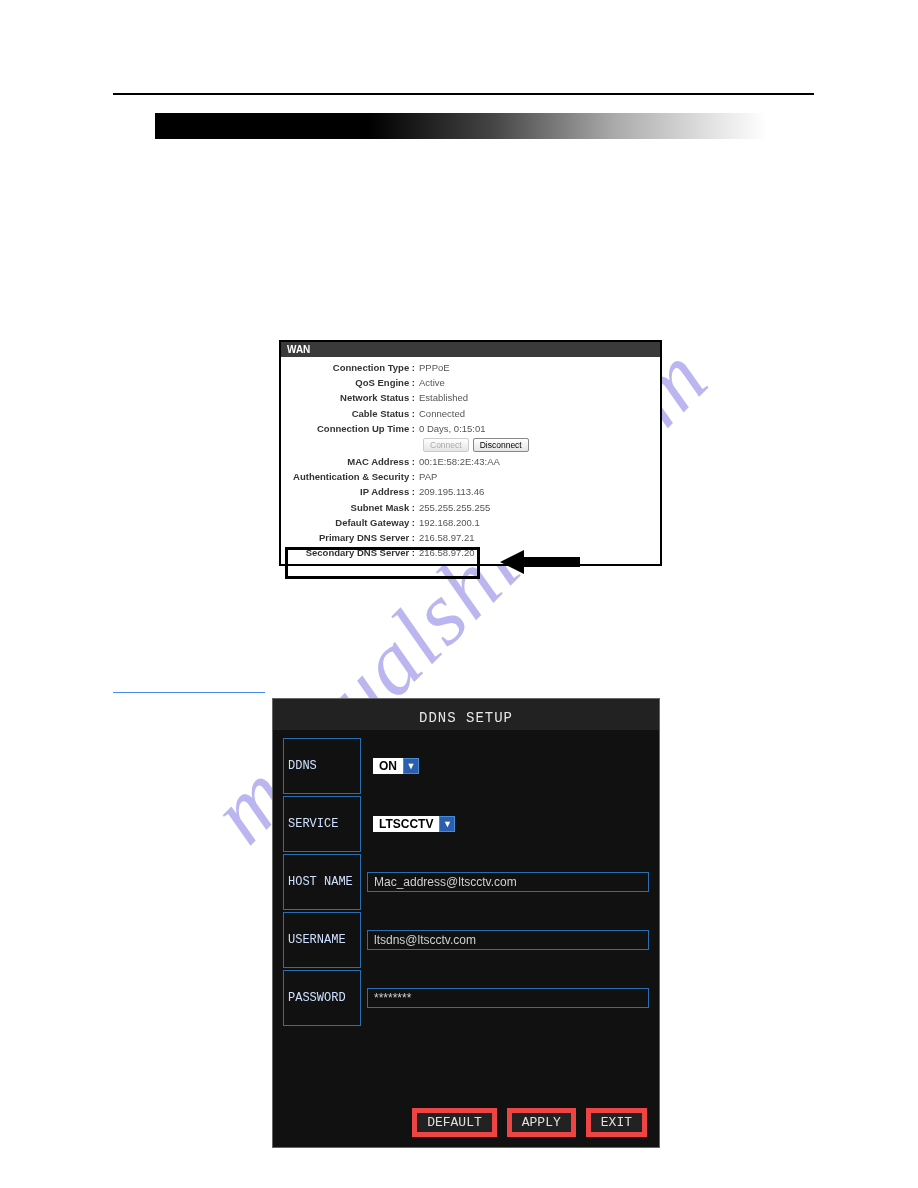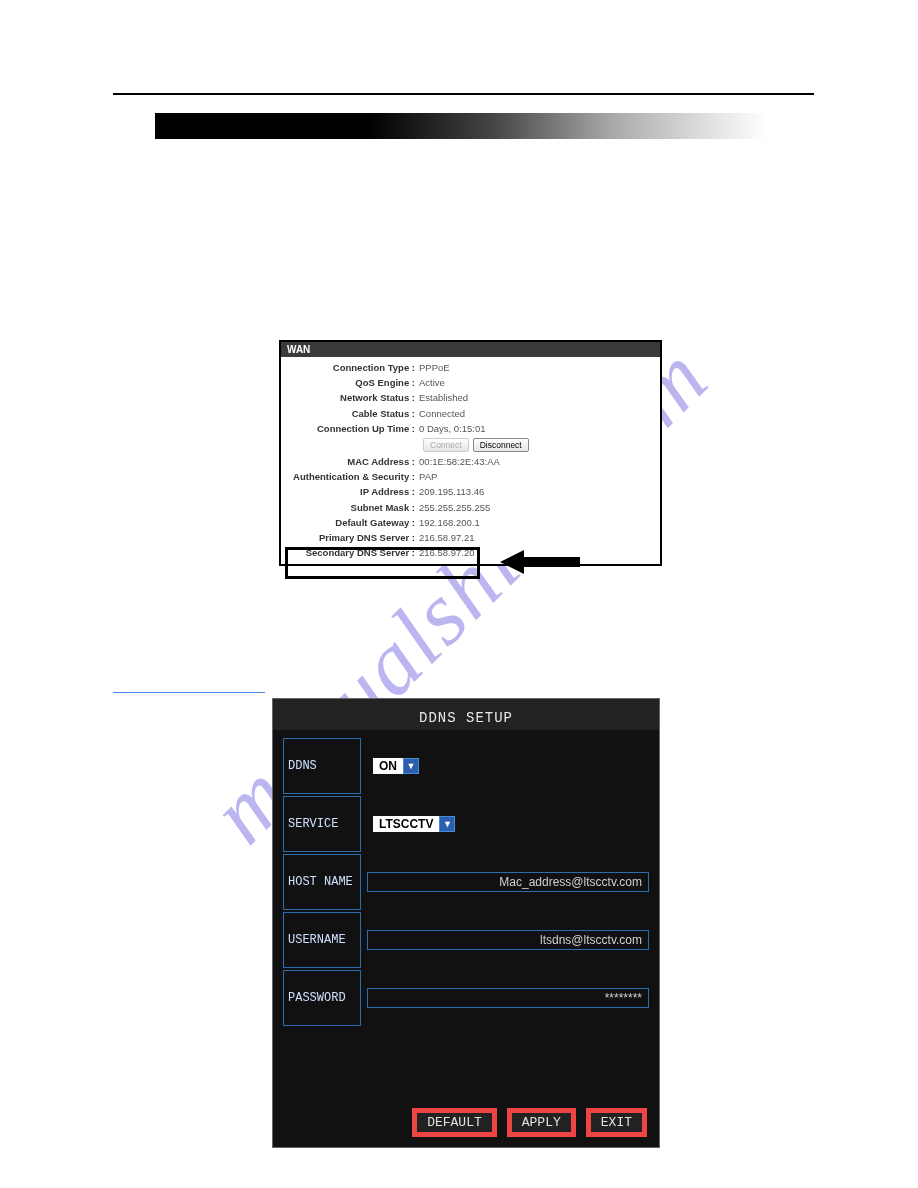--- a/index.html
+++ b/index.html
@@ -29,21 +29,21 @@
 
   
   .ddns-panel { position: absolute; left: 272px; top: 698px; width: 388px; background: #111; color: #e0e0e0; border: 1px solid #666; }
   .ddns-title { text-align: center; background: #222; color: #e8e8e8; padding: 11px 0 4px 0; font-size: 14px; font-family: "Courier New", monospace; letter-spacing: 1px; }
   .ddns-body { padding: 6px 10px 80px 10px; }
   .ddns-row { display: flex; align-items: center; margin: 2px 0; gap: 6px; }
   .ddns-label { width: 78px; border: 1px solid #2a6db0; color: #cfe0ff; font-family: "Courier New", monospace; font-size: 12px; padding: 20px 4px; background: #111; }
   .ddns-select { display: flex; align-items: stretch; }
   .ddns-select-text { background: #fff; color: #000; font-size: 12px; padding: 1px 6px; font-weight: bold; margin-left: 6px; }
   .ddns-select-arrow { width: 16px; background: #2a5fb0; color: #fff; display: flex; align-items: center; justify-content: center; border: 1px solid #4a8bd6; font-size: 9px; }
-  .ddns-input { flex: 1; border: 1px solid #2a6db0; background: #111; color: #d0d0d0; font-size: 12px; padding: 2px 6px; text-align: right; }
+  .ddns-input { flex: 1; border: 1px solid #2a6db0; background: #111; color: #d0d0d0; font-size: 12px; padding: 2px 6px; }
   .ddns-buttons { display: flex; justify-content: flex-end; gap: 10px; padding: 0 12px 10px 0; }
   .ddns-btn { border: 5px solid #ef4444; color: #e0e0e0; background: #222; font-family: "Courier New", monospace; font-size: 13px; padding: 2px 10px; }
 </style>
 </head>
 <body>
 
 <div class="page">
   <div class="top-rule"></div>
   <div class="gradient-bar"></div>
 

